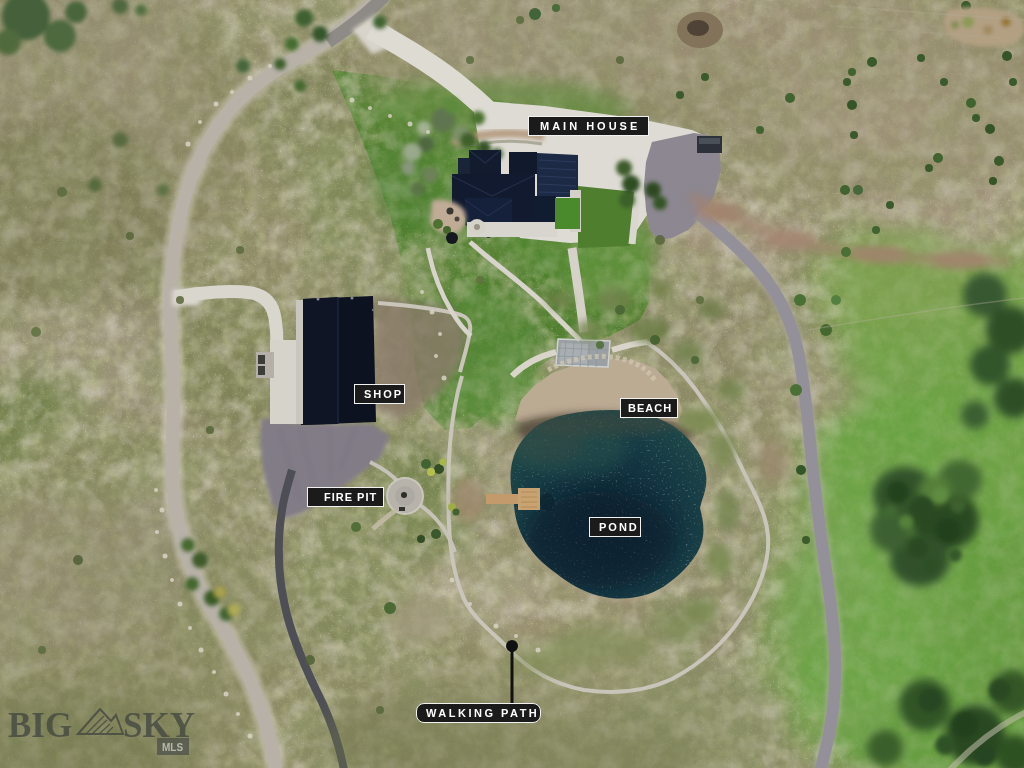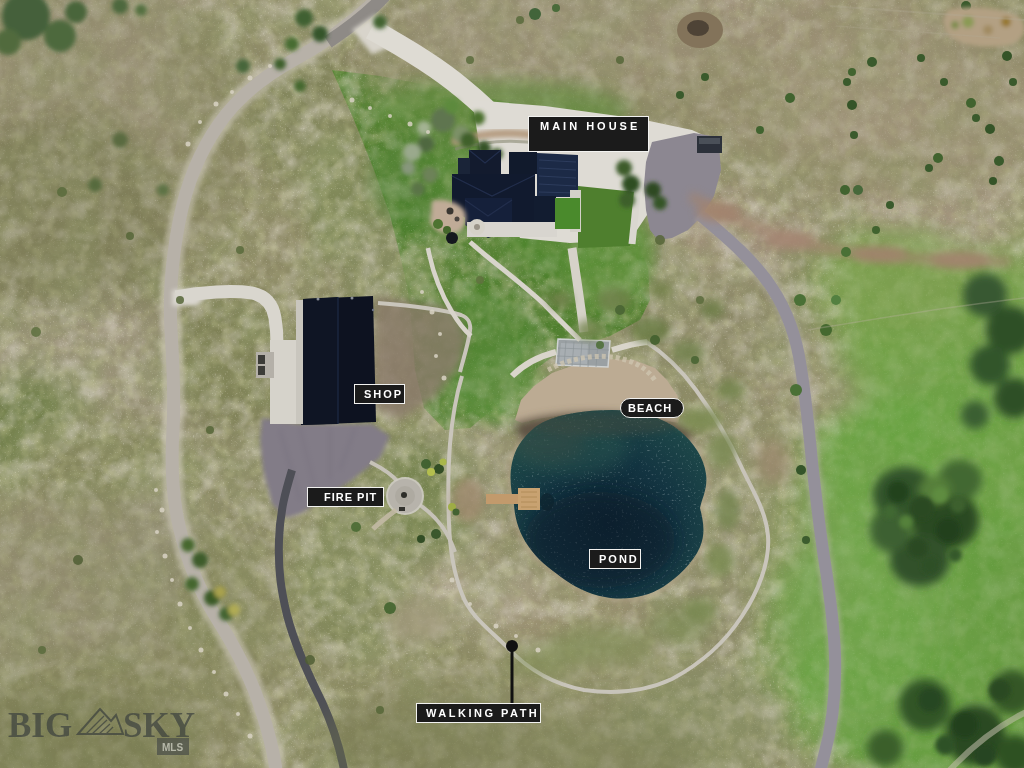--- a/index.html
+++ b/index.html
@@ -582,24 +582,24 @@
 <g opacity="0.72">
 <text x="8" y="737" font-family="Liberation Serif, serif" font-size="35" font-weight="bold" fill="#3d423e">BIG</text>
 <path d="M78,734 L100,709 L111,721 L116,715 L123,734 Z" fill="none" stroke="#3d423e" stroke-width="2"></path>
 <path d="M86,734 L104,716 M92,734 L107,720 M99,734 L110,724 M106,734 L113,727" stroke="#3d423e" stroke-width="1.3"></path>
 <text x="123" y="737" font-family="Liberation Serif, serif" font-size="35" font-weight="bold" fill="#3d423e">SKY</text>
 <rect x="157" y="738" width="32" height="17" fill="#4a4e48"></rect>
 <text x="162" y="751" font-family="Liberation Sans, sans-serif" font-size="10" font-weight="bold" fill="#c6c8c2">MLS</text>
 </g>
 </svg>
 
-<div class="lbl" style="left:528px;top:116px;letter-spacing:3px;padding:3px 8px 19px 11px;">MAIN HOUSE</div>
+<div class="lbl" style="left:528px;top:116px;letter-spacing:3px;padding:3px 8px 3px 11px;">MAIN HOUSE</div>
 
 <div class="lbl" style="left:354px;top:384px;">SHOP</div>
 
-<div class="lbl" style="left:620px;top:398px;letter-spacing:1px;padding:3px 11px 3px 7px;border-radius:10px;">BEACH</div>
-
-<div class="lbl" style="left:589px;top:517px;margin-top:32px;">POND</div>
+<div class="lbl" style="left:620px;top:398px;letter-spacing:1px;padding:3px 5px 3px 7px;">BEACH</div>
+
+<div class="lbl" style="left:589px;top:517px;">POND</div>
 
 <div class="lbl" style="left:307px;top:487px;letter-spacing:1px;padding:3px 6px 3px 16px;">FIRE PIT</div>
 
-<div class="lbl" style="left:416px;top:703px;letter-spacing:2.5px;">WALKING PATH</div>
+<div class="lbl" style="left:416px;top:703px;letter-spacing:2.5px;border-radius:8px;">WALKING PATH</div>
 </div>
 
 </body></html>

